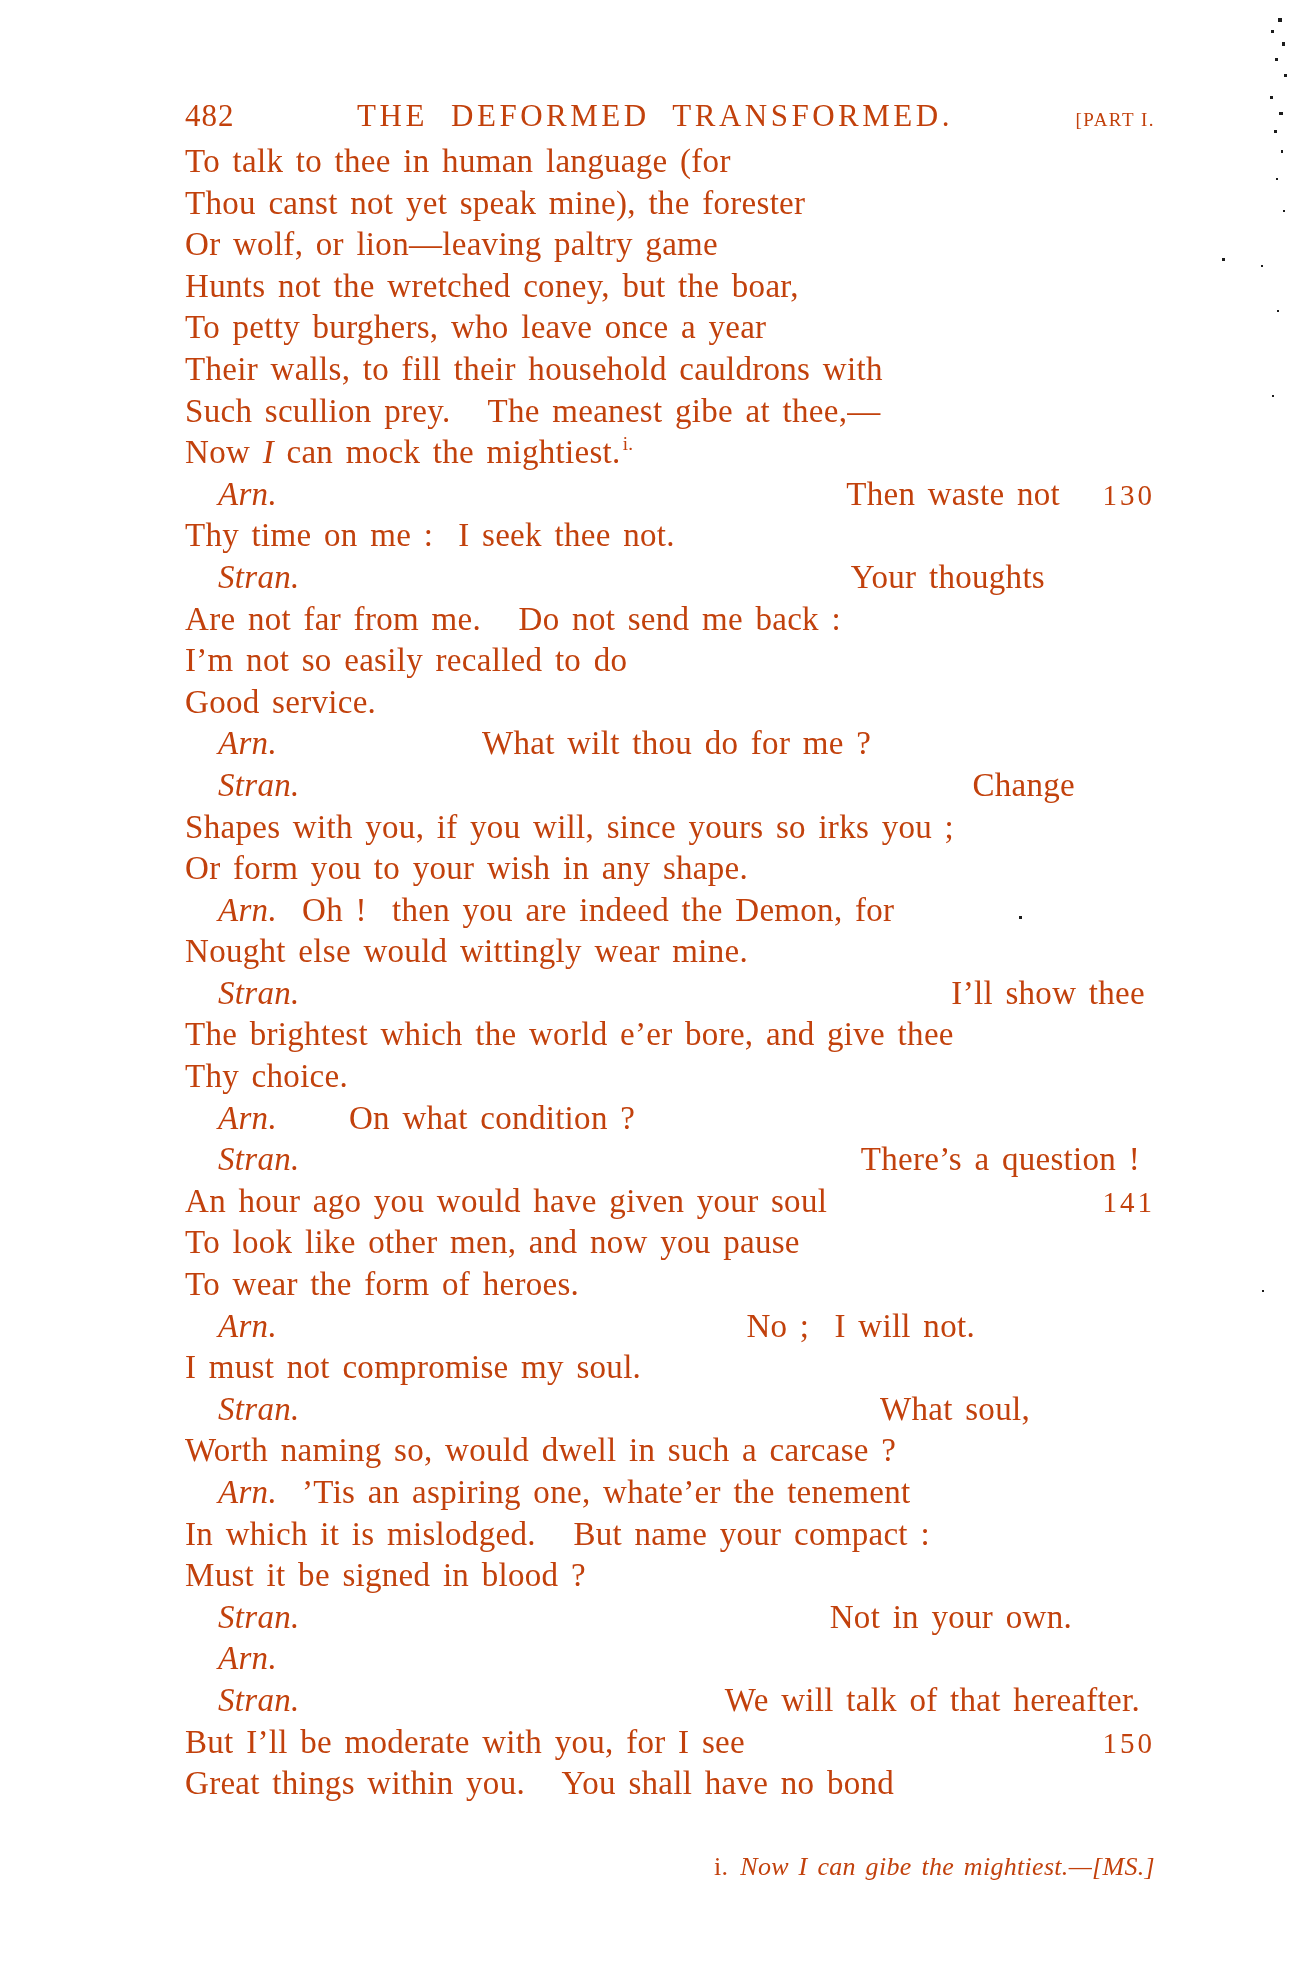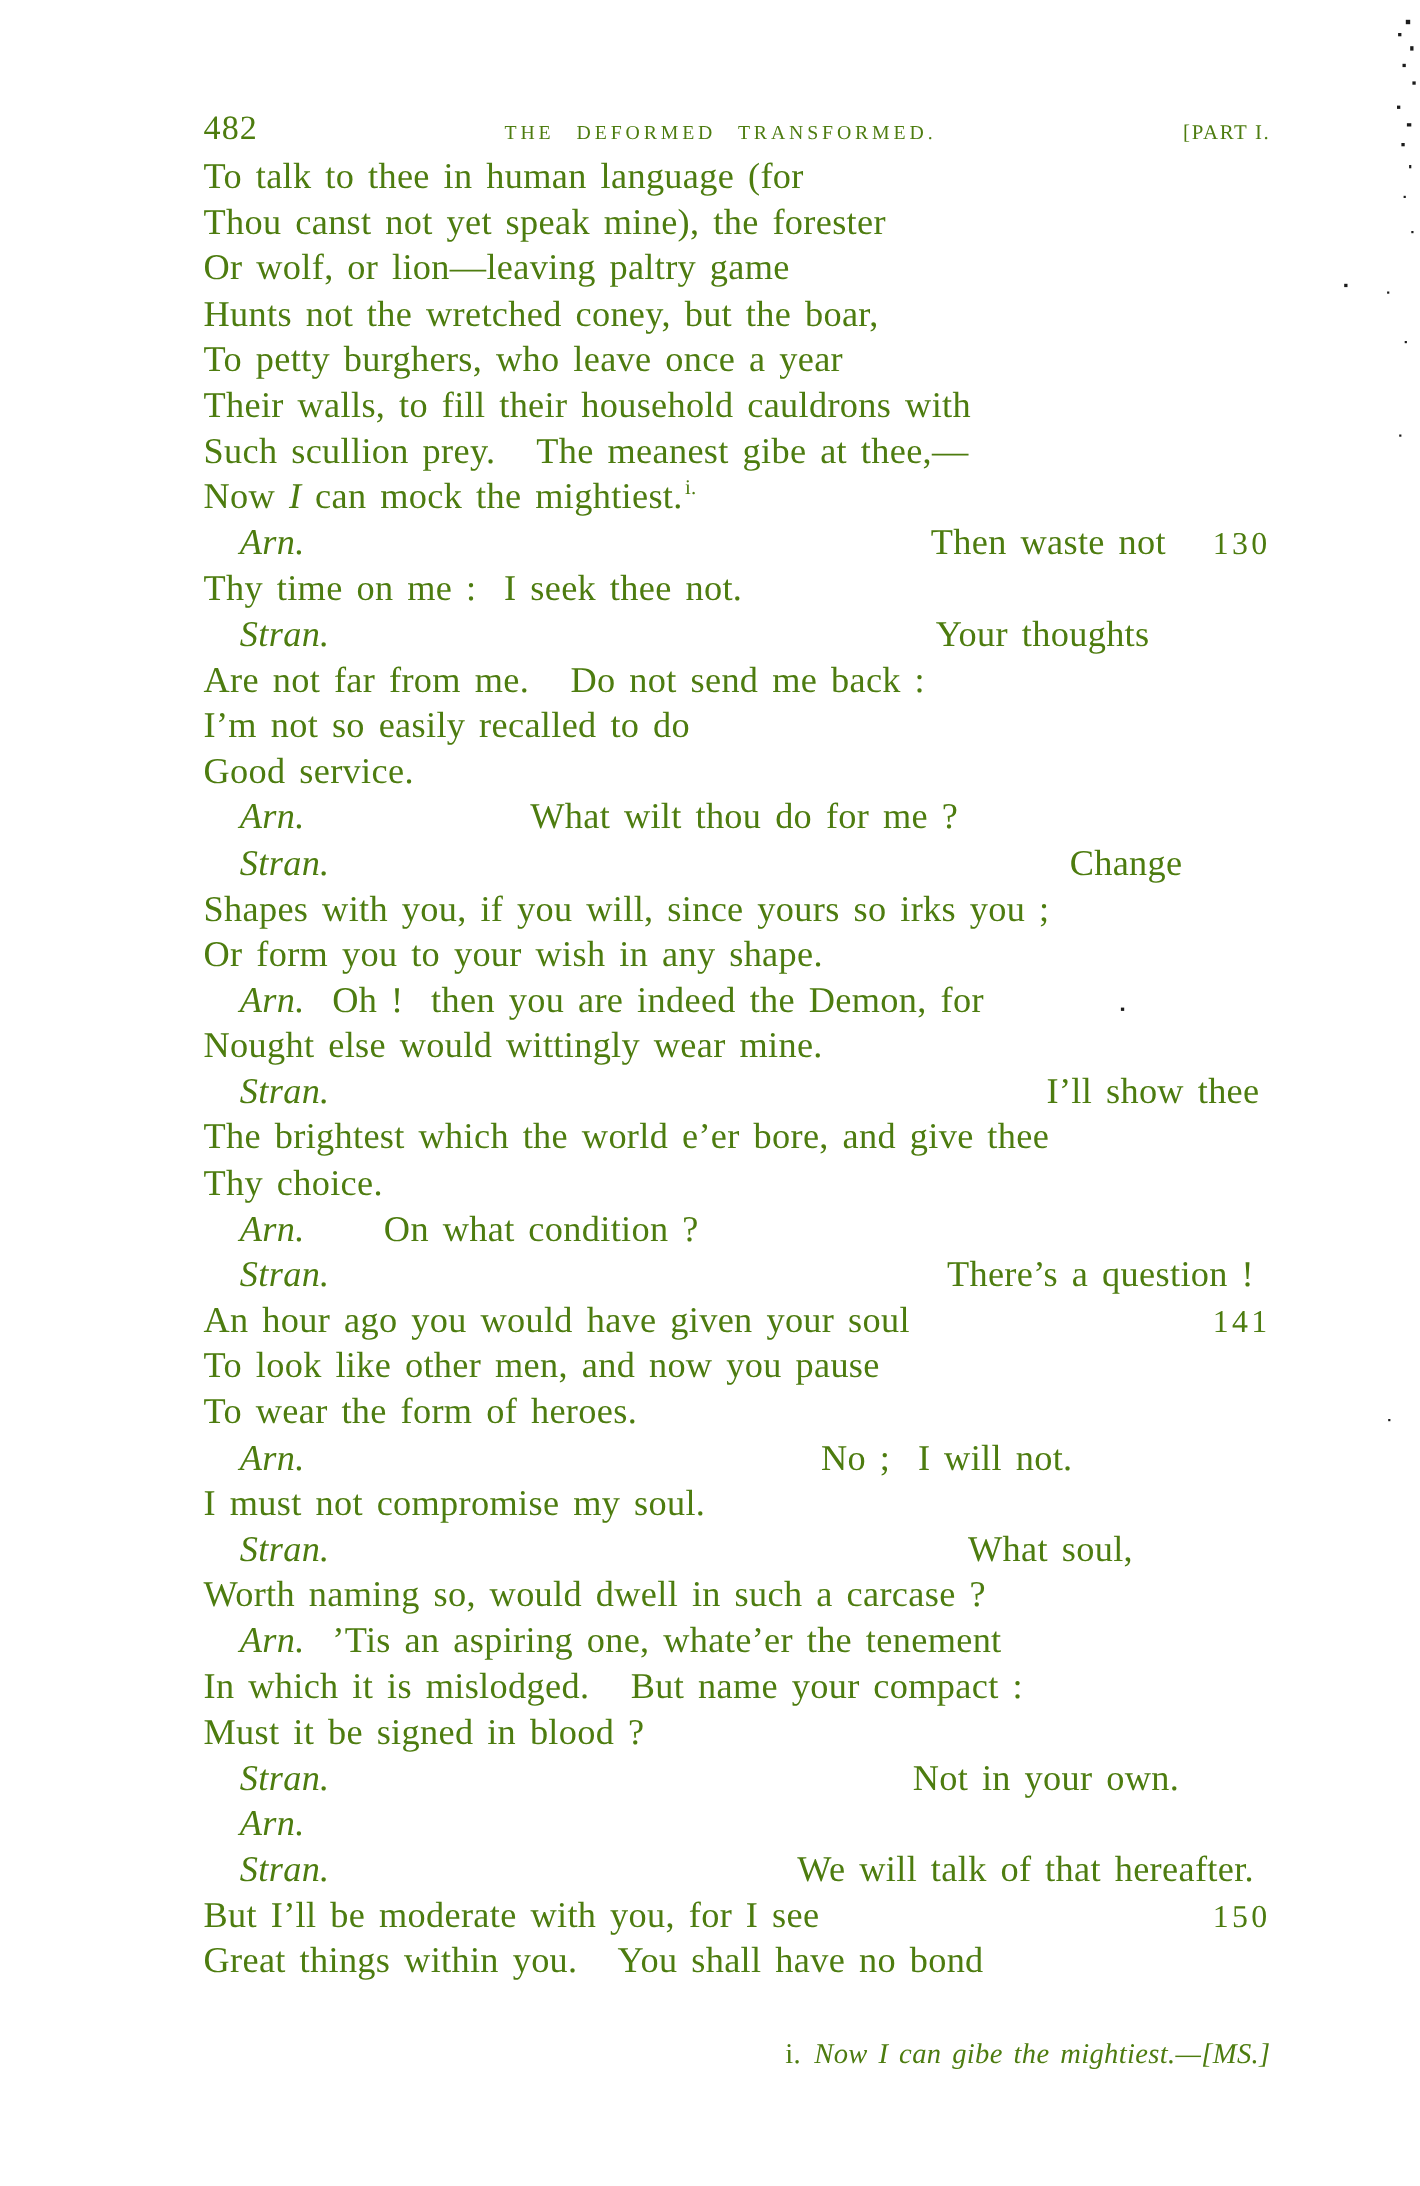--- a/index.html
+++ b/index.html
@@ -1,32 +1,32 @@
 <!DOCTYPE html>
 <html><head>
 <meta charset="utf-8">
 <style>
   html,body { margin:0; padding:0; background:#ffffff; }
   .page {
     position:relative;
     width:1291px; height:1987px;
     background:#ffffff;
-    color:#4d7c0f;
+    color:#c2410c;
     font-family:"Liberation Serif","DejaVu Serif",serif;
     overflow:hidden;
   }
   
   .header {
     position:absolute; left:185px; top:98px; width:970px;
     display:flex; align-items:baseline;
   }
   .pageno { font-size:31px; letter-spacing:1px; flex:none; }
   .running-title {
     flex:1; text-align:center;
-    font-size:18px; letter-spacing:3.5px; word-spacing:12px;
+    font-size:31px; letter-spacing:3.5px; word-spacing:12px;
     white-space:pre;
   }
   .part { flex:none; font-size:19px; letter-spacing:1.5px; white-space:pre; }
 
   
   .textblock { position:absolute; left:185px; top:141px; width:970px; }
   .line {
     height:41.6px; line-height:41.6px;
     font-size:33px;
     display:flex; align-items:baseline;

